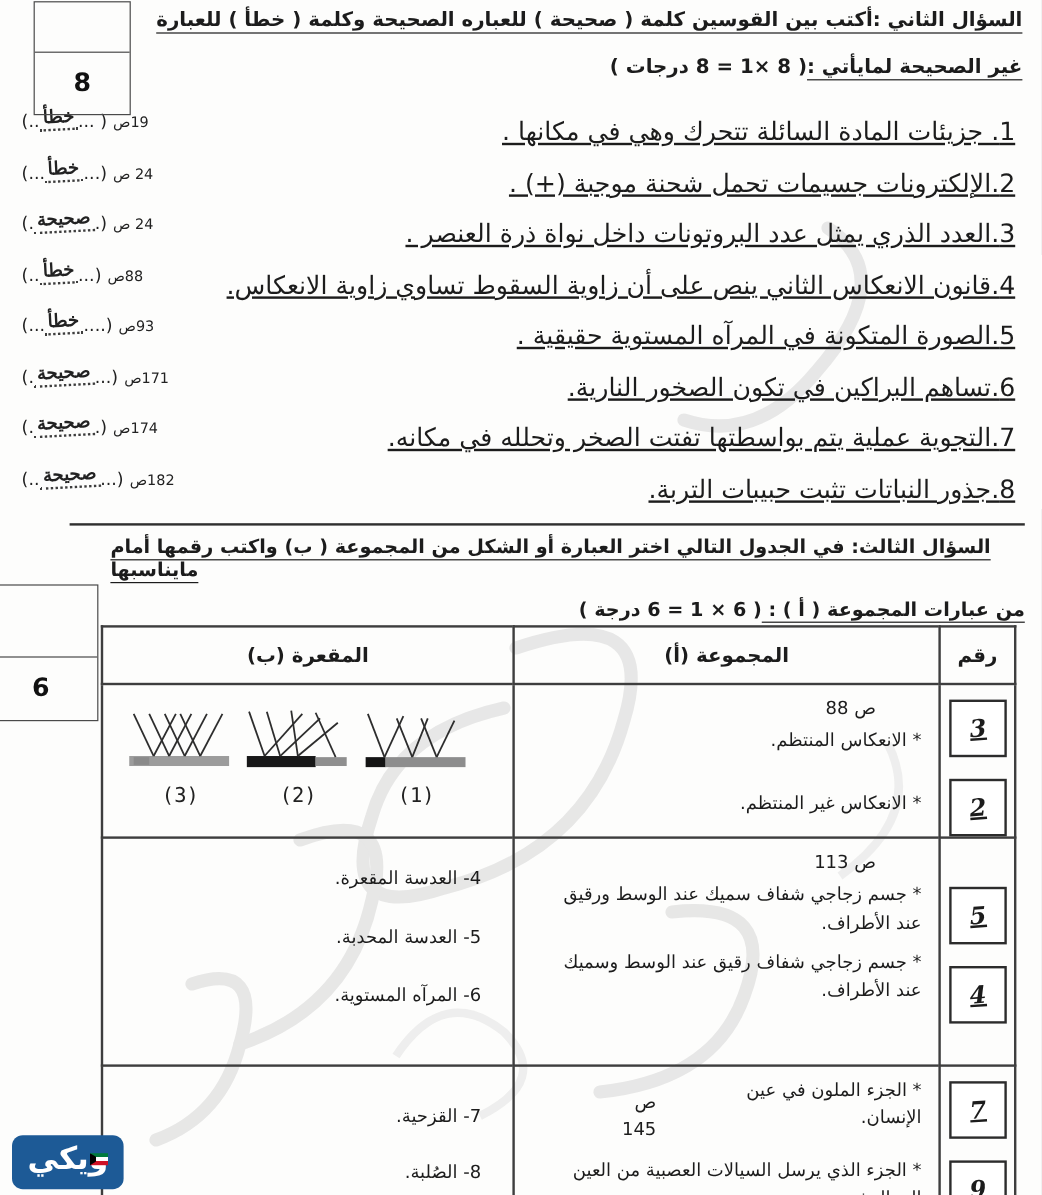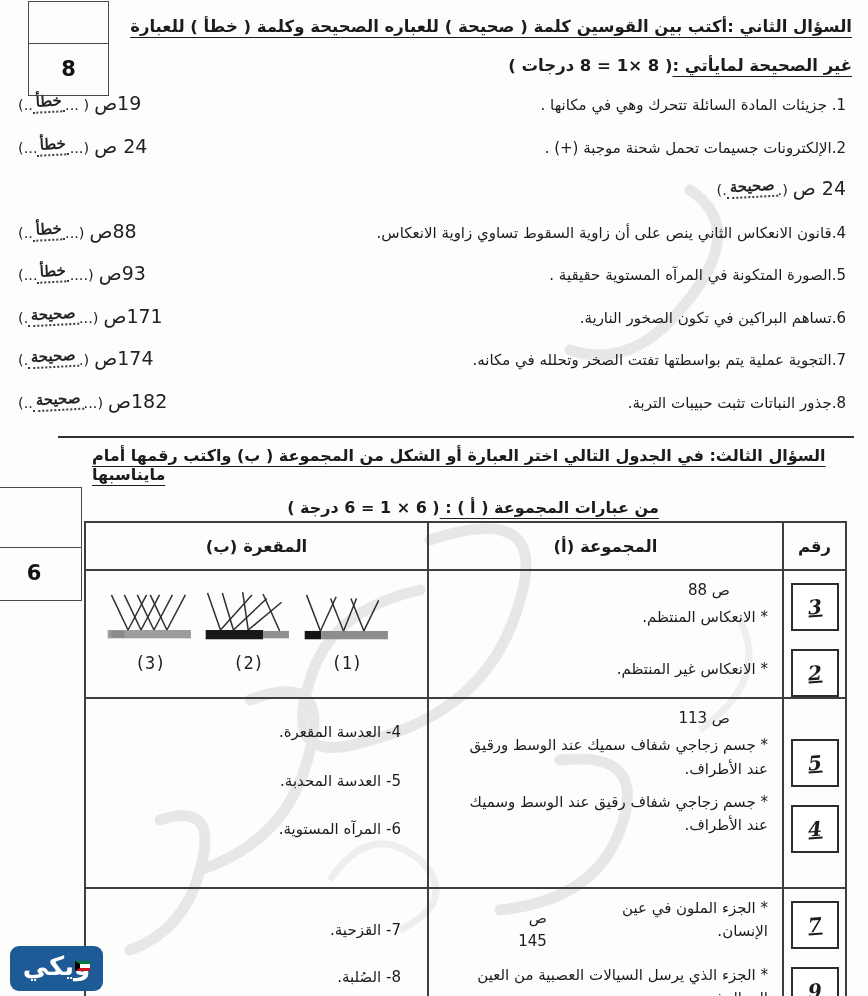--- a/index.html
+++ b/index.html
@@ -16,43 +16,43 @@
   .scorebox .cell-top{border-bottom:1.5px solid #4a4a4a;}
   .scorebox .cell-bot{display:flex;align-items:center;justify-content:center;
     font-weight:bold;font-size:21px;color:#111;}
   .q2-box{left:28px;top:1px;width:79px;height:93px;}
   .q2-box .cell-top{height:41px;}
   .q2-box .cell-bot{height:50px;}
   .q3-box{left:-14px;top:487px;width:94px;height:112px;}
   .q3-box .cell-top{height:59px;}
   .q3-box .cell-bot{height:50px;}
   
-  .q2-header{position:absolute;top:15px;left:125px;right:16px;direction:rtl;z-index:2;}
+  .q2-header{position:absolute;top:5px;left:125px;right:16px;direction:rtl;z-index:2;}
   .q2-header .l1{font-weight:bold;font-size:16.5px;text-align:right;
     text-decoration:underline;text-underline-offset:5px;line-height:1.5;}
   .q2-header .l2{font-weight:bold;font-size:16.5px;text-align:right;margin-top:16px;}
   .u{text-decoration:underline;text-underline-offset:5px;}
   .q2-items{position:absolute;top:92px;left:16px;right:18px;direction:rtl;z-index:2;}
   .q2-item{display:flex;justify-content:space-between;align-items:flex-start;
     min-height:40.5px;padding:2px 4px 0 2px;}
-  .stmt{font-size:15px;line-height:1.55;}
+  .stmt{font-size:21px;line-height:1.55;text-decoration:underline;}
   .answer{direction:ltr;white-space:nowrap;margin-top:-2px;font-size:14.5px;color:#222;}
   .dots{letter-spacing:1px;}
   .hand{display:inline-block;font-weight:bold;font-size:15px;
     border-bottom:2px dotted #3d3d3d;padding:0 3px 1px 3px;
     transform:rotate(-3deg) translateY(-4px);font-family:"DejaVu Serif",serif;}
-  .pageref{direction:ltr;unicode-bidi:bidi-override;margin-left:5px;font-size:19px;}
+  .pageref{direction:ltr;unicode-bidi:bidi-override;margin-left:5px;font-size:12px;}
   
   .divider{position:absolute;top:436px;left:58px;right:14px;
     border-top:2.5px solid #2f2f2f;z-index:2;}
   
   .q3-header{position:absolute;top:446px;left:92px;right:14px;direction:rtl;z-index:2;}
   .q3-header .l1{font-weight:bold;font-size:16px;text-align:left;
     text-decoration:underline;text-underline-offset:5px;}
-  .q3-header .l2{font-weight:bold;font-size:16px;text-align:center;margin-top:14px;}
+  .q3-header .l2{font-weight:bold;font-size:16px;text-align:right;margin-top:14px;}
   
   .match-table{position:absolute;left:84px;top:521px;width:761px;z-index:2;
     border-collapse:collapse;direction:rtl;table-layout:fixed;}
   .match-table th,.match-table td{border:2px solid #3e3e3e;vertical-align:top;}
   .match-table th{height:44px;font-size:16.5px;font-weight:bold;
     text-align:center;vertical-align:middle;}
   .col-num{width:63px;}
   .col-a{width:355px;}
   .col-b{width:343px;}
   .row1{height:120px;}
@@ -124,20 +124,21 @@
   <div class="q2-items">
     <div class="q2-item">
       <div class="stmt">1. جزيئات المادة السائلة  تتحرك وهي في مكانها  .</div>
       <div class="answer"><span class="dots">(..</span><span class="hand">خطأ</span><span class="dots">... )</span><span class="pageref">ص19</span></div>
     </div>
     <div class="q2-item">
       <div class="stmt">2.الإلكترونات جسيمات تحمل شحنة موجبة (+)  .</div>
       <div class="answer"><span class="dots">(...</span><span class="hand">خطأ</span><span class="dots">...)</span><span class="pageref">ص 24</span></div>
     </div>
     <div class="q2-item">
+      <div class="stmt">3.العدد الذري يمثل عدد البروتونات داخل نواة ذرة العنصر .</div>
       <div class="answer"><span class="dots">(.</span><span class="hand">صحيحة</span><span class="dots">.)</span><span class="pageref">ص 24</span></div>
     </div>
     <div class="q2-item">
       <div class="stmt">4.قانون الانعكاس الثاني ينص على أن زاوية السقوط تساوي زاوية الانعكاس.</div>
       <div class="answer"><span class="dots">(..</span><span class="hand">خطأ</span><span class="dots">...)</span><span class="pageref">ص88</span></div>
     </div>
     <div class="q2-item">
       <div class="stmt">5.الصورة المتكونة في المرآه المستوية حقيقية .</div>
       <div class="answer"><span class="dots">(...</span><span class="hand">خطأ</span><span class="dots">....)</span><span class="pageref">ص93</span></div>
     </div>

